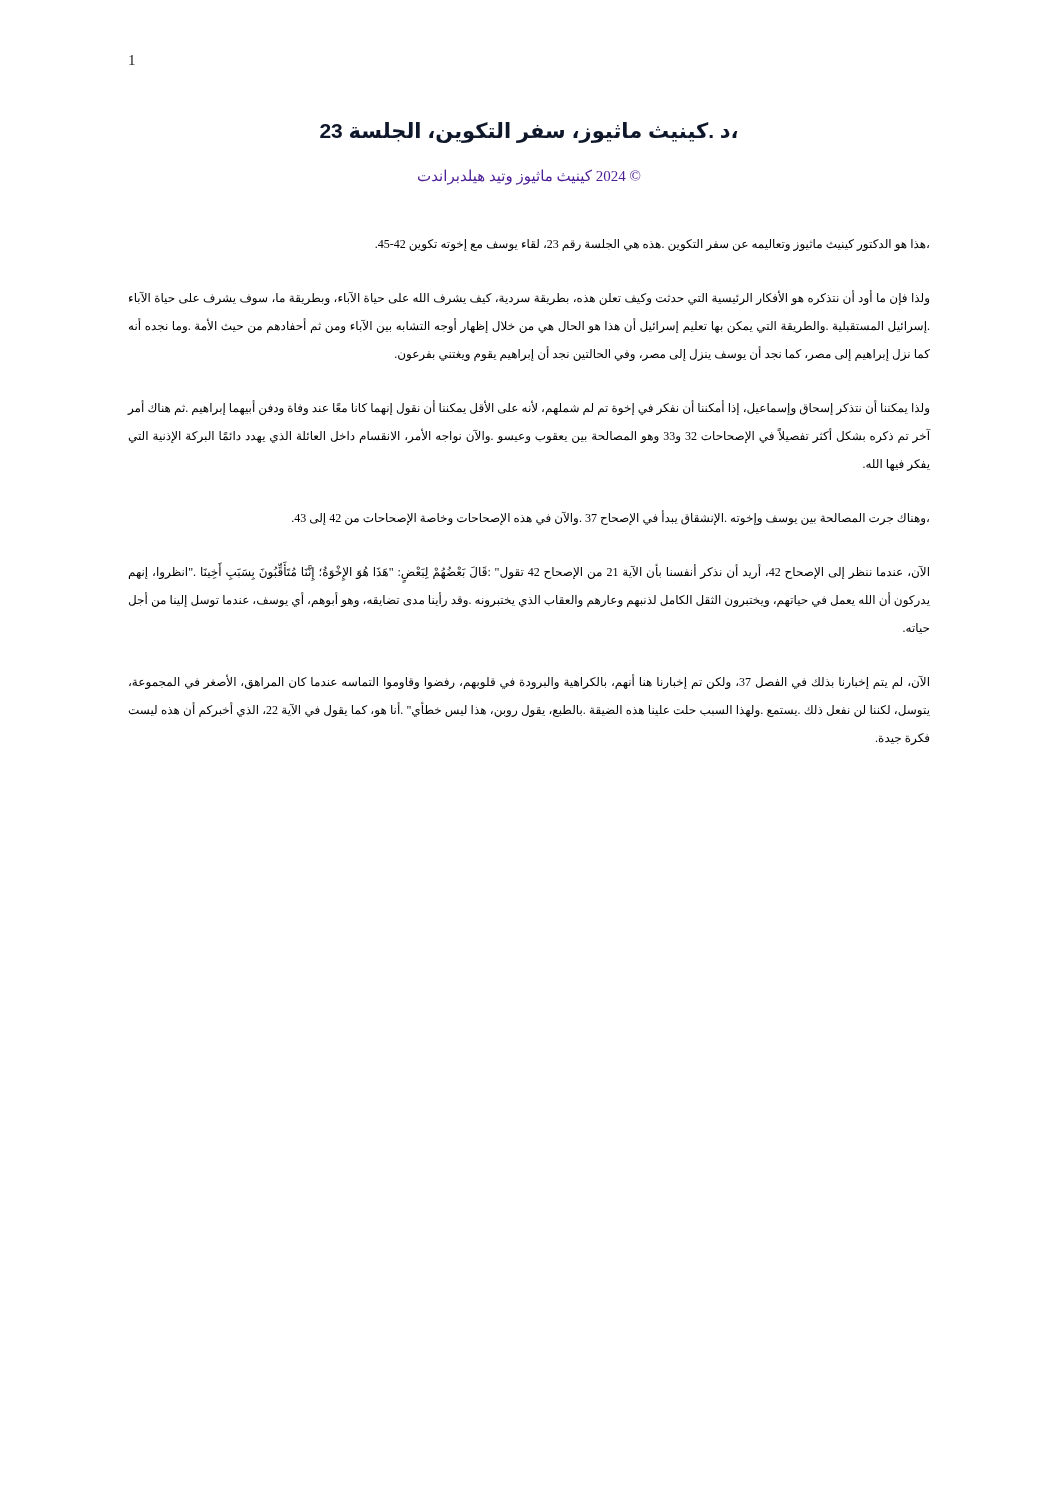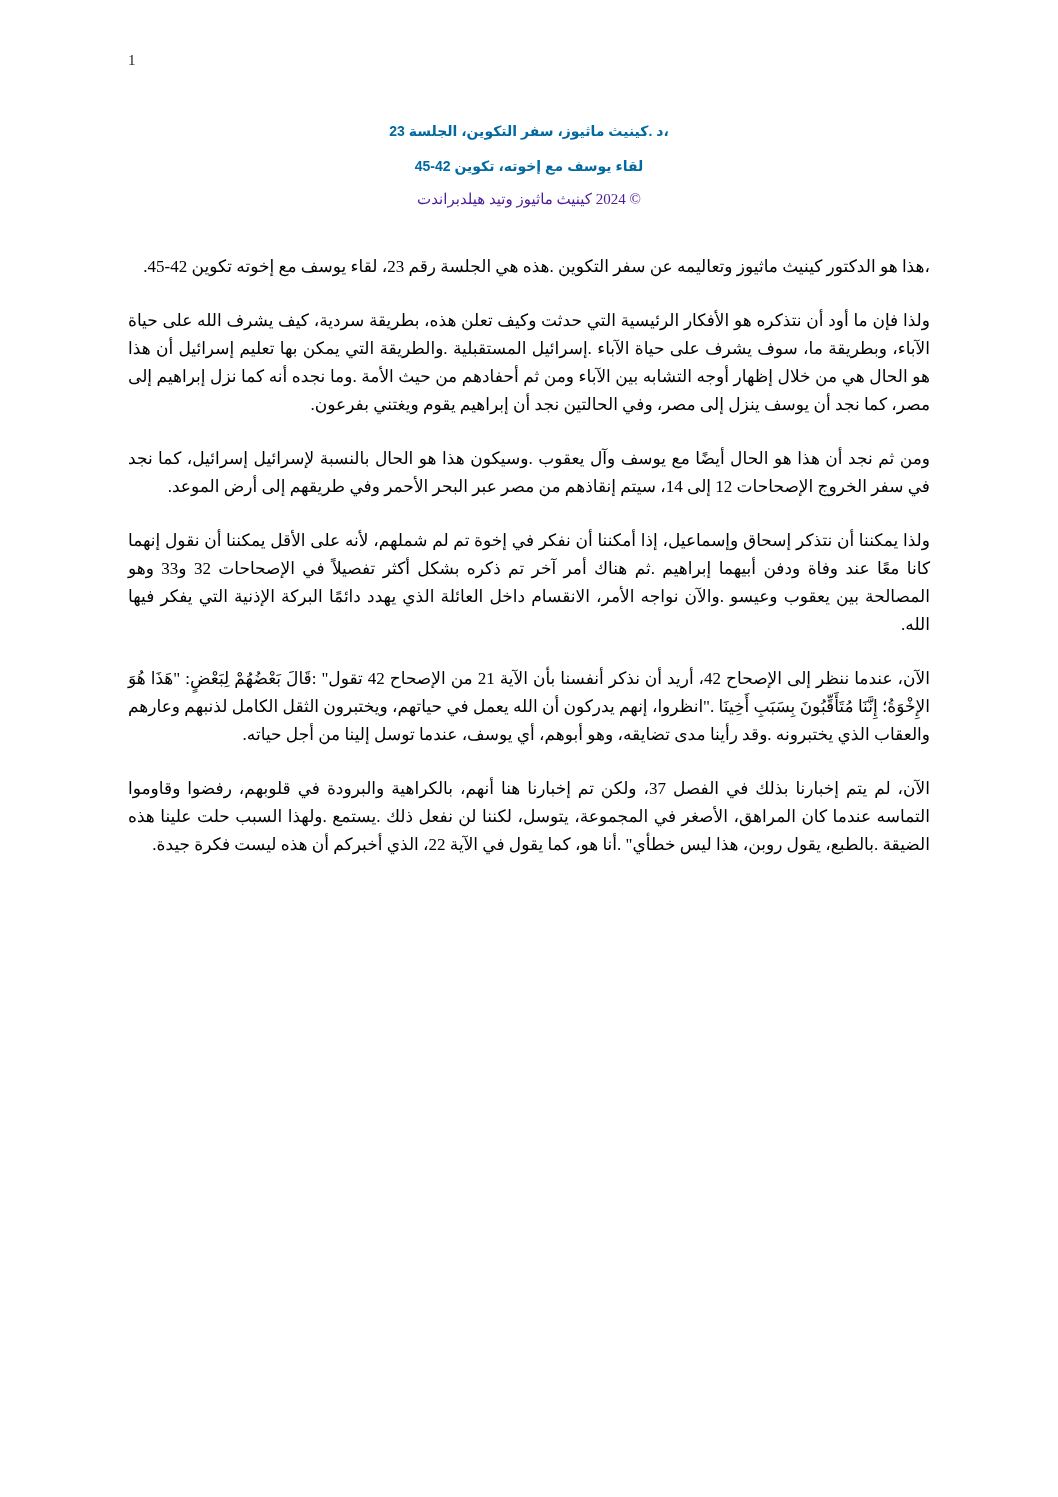--- a/index.html
+++ b/index.html
@@ -28,60 +28,59 @@
     text-align: left;
     color: #1a1a1a;
   }
   .title-block {
     direction: rtl;
     text-align: center;
     margin-top: 44px;
   }
   .title-line {
     font-family: "Liberation Sans", "DejaVu Sans", sans-serif;
-    font-size: 14px;
+    font-size: 21px;
     font-weight: 700;
     line-height: 34px;
-    margin: 1px;
-    color: #0369a1;
+    margin: 16px;
+    color: #0f172a;
   }
   .copyright {
     direction: rtl;
     font-size: 15px;
     line-height: 24px;
     margin-top: 4px;
     color: #4c1d95;
   }
   .content {
     direction: rtl;
     margin-top: 42px;
     text-align: justify;
   }
   .content p {
-    font-size: 17px;
+    font-size: 12px;
     line-height: 28px;
     margin: 0 0 26px 0;
     color: #000000;
   }
 </style>
 </head>
 <body>
 
 <div class="page">
 
   <div class="page-number">1</div>
 
   <header class="title-block">
     <h1 class="title-line">،د .كينيث ماثيوز، سفر التكوين، الجلسة 23</h1>
-    <h1 class="title-line">لقاء يوسف مع إخوته، تكوين 42-45</h1>
     <div class="copyright">© 2024 كينيث ماثيوز وتيد هيلدبراندت</div>
   </header>
 
   <main class="content">
     <p>،هذا هو الدكتور كينيث ماثيوز وتعاليمه عن سفر التكوين .هذه هي الجلسة رقم 23، لقاء يوسف مع إخوته تكوين 42-45.</p>
     <p>ولذا فإن ما أود أن نتذكره هو الأفكار الرئيسية التي حدثت وكيف تعلن هذه، بطريقة سردية، كيف يشرف الله على حياة الآباء، وبطريقة ما، سوف يشرف على حياة الآباء .إسرائيل المستقبلية .والطريقة التي يمكن بها تعليم إسرائيل أن هذا هو الحال هي من خلال إظهار أوجه التشابه بين الآباء ومن ثم أحفادهم من حيث الأمة .وما نجده أنه كما نزل إبراهيم إلى مصر، كما نجد أن يوسف ينزل إلى مصر، وفي الحالتين نجد أن إبراهيم يقوم ويغتني بفرعون.</p>
-    <p>ومن ثم نجد أن هذا هو الحال أيضًا مع يوسف وآل يعقوب .وسيكون هذا هو الحال بالنسبة لإسرائيل إسرائيل، كما نجد في سفر الخروج الإصحاحات 12 إلى 14، سيتم إنقاذهم من مصر عبر البحر الأحمر وفي طريقهم إلى أرض الموعد.</p>
     <p>ولذا يمكننا أن نتذكر إسحاق وإسماعيل، إذا أمكننا أن نفكر في إخوة تم لم شملهم، لأنه على الأقل يمكننا أن نقول إنهما كانا معًا عند وفاة ودفن أبيهما إبراهيم .ثم هناك أمر آخر تم ذكره بشكل أكثر تفصيلاً في الإصحاحات 32 و33 وهو المصالحة بين يعقوب وعيسو .والآن نواجه الأمر، الانقسام داخل العائلة الذي يهدد دائمًا البركة الإذنية التي يفكر فيها الله.</p>
+    <p>،وهناك جرت المصالحة بين يوسف وإخوته .الإنشقاق يبدأ في الإصحاح 37 .والآن في هذه الإصحاحات وخاصة الإصحاحات من 42 إلى 43.</p>
     <p>الآن، عندما ننظر إلى الإصحاح 42، أريد أن نذكر أنفسنا بأن الآية 21 من الإصحاح 42 تقول" :قَالَ بَعْضُهُمْ لِبَعْضٍ: "هَذَا هُوَ الإِخْوَةُ؛ إِنَّنَا مُتَأَقِّبُونَ بِسَبَبِ أَخِينَا ."انظروا، إنهم يدركون أن الله يعمل في حياتهم، ويختبرون الثقل الكامل لذنبهم وعارهم والعقاب الذي يختبرونه .وقد رأينا مدى تضايقه، وهو أبوهم، أي يوسف، عندما توسل إلينا من أجل حياته.</p>
     <p>الآن، لم يتم إخبارنا بذلك في الفصل 37، ولكن تم إخبارنا هنا أنهم، بالكراهية والبرودة في قلوبهم، رفضوا وقاوموا التماسه عندما كان المراهق، الأصغر في المجموعة، يتوسل، لكننا لن نفعل ذلك .يستمع .ولهذا السبب حلت علينا هذه الضيقة .بالطبع، يقول روبن، هذا ليس خطأي" .أنا هو، كما يقول في الآية 22، الذي أخبركم أن هذه ليست فكرة جيدة.</p>
   </main>
 
 </div>
 
 </body></html>

